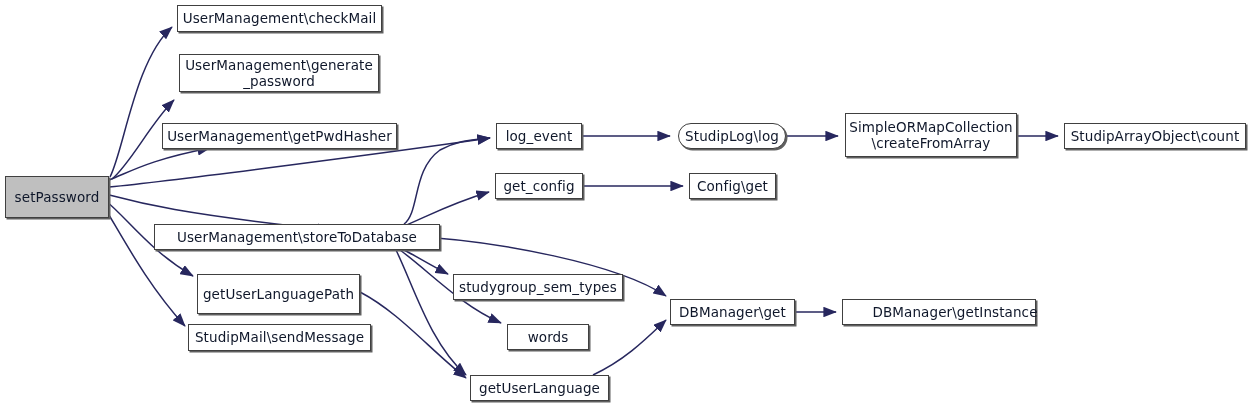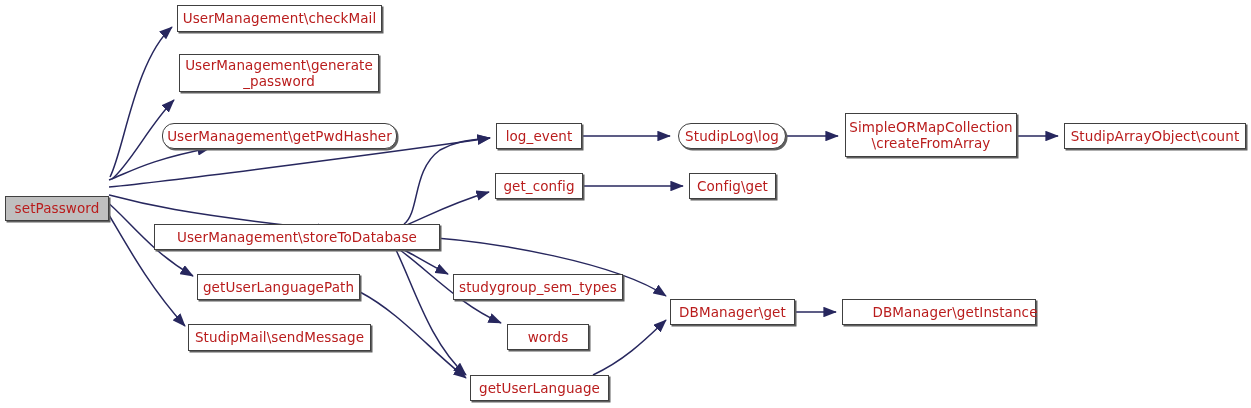--- a/index.html
+++ b/index.html
@@ -26,21 +26,21 @@
   .node {
     position: absolute;
     box-sizing: border-box;
     display: flex;
     align-items: center;
     justify-content: center;
     text-align: center;
     background: #ffffff;
     border: 1px solid #404040;
     box-shadow: 1.5px 1.5px 0 0 #606060;
-    color: #b91c1c;
+    color: #0f172a;
     font-size: 13.5px;
     line-height: 1.22;
     letter-spacing: 0.1px;
     white-space: pre-line;
     padding: 0 4px;
     z-index: 2;
   }
   .node.highlight {
     background: #bfbfbf;
   }
@@ -72,27 +72,27 @@
         <path d="M360,292 C400,313 430,350 466,378" fill="none" stroke="#27275e" stroke-width="1.5" marker-end="url(#arrowhead)"></path>
         <path d="M593,375 C625,360 645,340 666,320" fill="none" stroke="#27275e" stroke-width="1.5" marker-end="url(#arrowhead)"></path>
         <path d="M582,136 L670,136" fill="none" stroke="#27275e" stroke-width="1.5" marker-end="url(#arrowhead)"></path>
         <path d="M583,186 L683,186" fill="none" stroke="#27275e" stroke-width="1.5" marker-end="url(#arrowhead)"></path>
         <path d="M786,136 L838,136" fill="none" stroke="#27275e" stroke-width="1.5" marker-end="url(#arrowhead)"></path>
         <path d="M1017,136 L1058,136" fill="none" stroke="#27275e" stroke-width="1.5" marker-end="url(#arrowhead)"></path>
         <path d="M795,312 L836,312" fill="none" stroke="#27275e" stroke-width="1.5" marker-end="url(#arrowhead)"></path>
       </g>
   </svg>
   <div id="nodes-layer">
-      <div class="node highlight" style="left: 5px; top: 176px; width: 104px; height: 25px; margin-top: 20px;">setPassword</div>
+      <div class="node highlight" style="left: 5px; top: 176px; width: 104px; height: 42px;">setPassword</div>
       <div class="node" style="left: 177px; top: 5px; width: 205px; height: 27px;">UserManagement\checkMail</div>
       <div class="node" style="left: 179px; top: 54px; width: 200px; height: 38px;">UserManagement\generate
 _password</div>
-      <div class="node" style="left: 162px; top: 123px; width: 235px; height: 26px; border-radius: 12px;">UserManagement\getPwdHasher</div>
+      <div class="node" style="left: 162px; top: 123px; width: 235px; height: 26px;">UserManagement\getPwdHasher</div>
       <div class="node" style="left: 154px; top: 224px; width: 286px; height: 26px;">UserManagement\storeToDatabase</div>
-      <div class="node" style="left: 197px; top: 274px; width: 163px; height: 26px;">getUserLanguagePath</div>
+      <div class="node" style="left: 197px; top: 274px; width: 163px; height: 40px;">getUserLanguagePath</div>
       <div class="node" style="left: 188px; top: 324px; width: 183px; height: 27px;">StudipMail\sendMessage</div>
       <div class="node" style="left: 496px; top: 123px; width: 86px; height: 26px;">log_event</div>
       <div class="node" style="left: 495px; top: 173px; width: 88px; height: 26px;">get_config</div>
       <div class="node" style="left: 453px; top: 274px; width: 170px; height: 26px;">studygroup_sem_types</div>
       <div class="node" style="left: 507px; top: 324px; width: 82px; height: 26px;">words</div>
       <div class="node" style="left: 470px; top: 375px; width: 139px; height: 26px;">getUserLanguage</div>
       <div class="node" style="left: 678px; top: 123px; width: 108px; height: 26px; border-radius: 13px;">StudipLog\log</div>
       <div class="node" style="left: 689px; top: 173px; width: 87px; height: 26px;">Config\get</div>
       <div class="node" style="left: 670px; top: 299px; width: 125px; height: 26px;">DBManager\get</div>
       <div class="node" style="left: 845px; top: 113px; width: 172px; height: 44px;">SimpleORMapCollection

